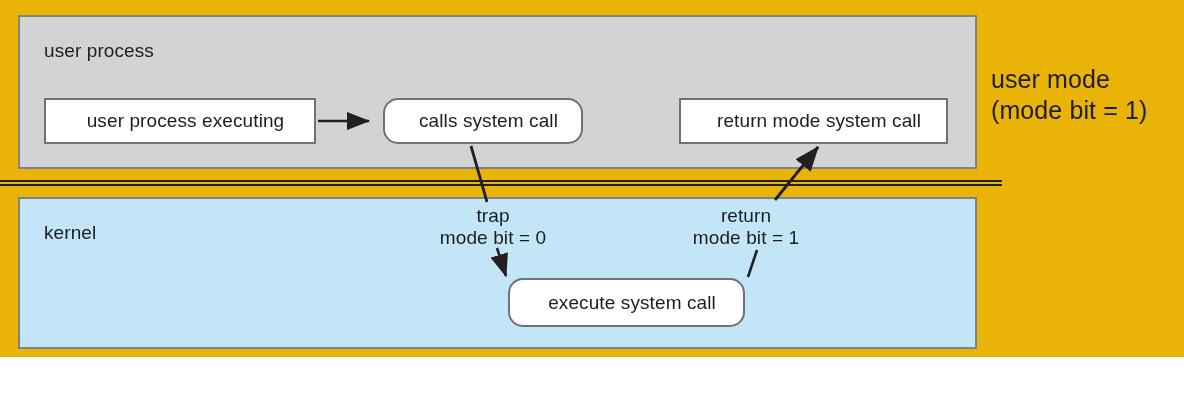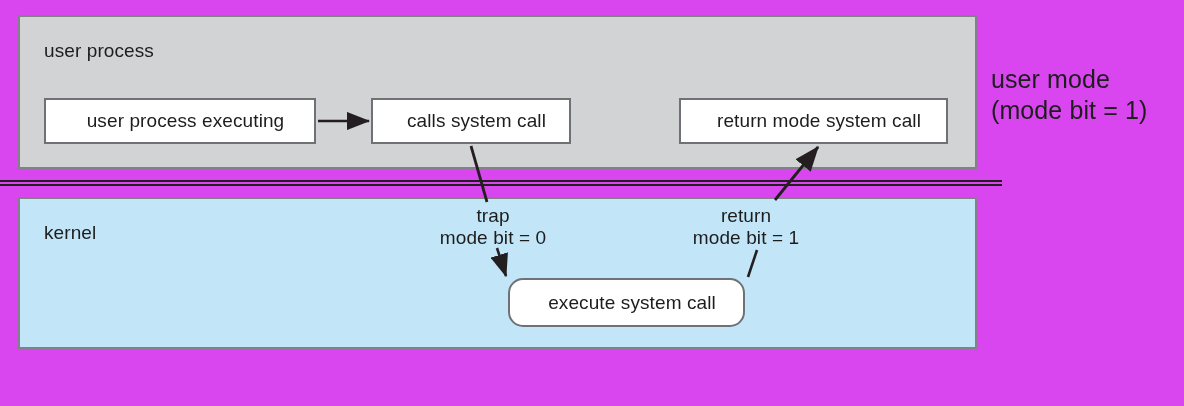--- a/index.html
+++ b/index.html
@@ -6,22 +6,22 @@
     margin: 0;
     padding: 0;
     background: #ffffff;
   }
   body {
     font-family: "Liberation Sans", sans-serif;
   }
   #canvas {
     position: relative;
     width: 1184px;
-    height: 406px;
-    background: #d946ef;
+    height: 357px;
+    background: #eab308;
     overflow: hidden;
   }
 
   
   .region {
     position: absolute;
     box-sizing: border-box;
     border: 2px solid #808288;
   }
   #user-region {
@@ -76,21 +76,21 @@
     display: flex;
     align-items: center;
     justify-content: center;
     font-size: 19px;
     color: #1d1d1d;
     white-space: nowrap;
     letter-spacing: 0.1px;
     padding-left: 11px;
   }
   #box-user-process-executing { left: 44px;  top: 98px;  width: 272px; height: 46px; }
-  #box-calls-system-call      { left: 371px; top: 98px;  width: 200px; height: 46px; }
+  #box-calls-system-call      { left: 383px; top: 98px;  width: 200px; height: 46px; border-radius: 15px; }
   #box-return-from-system-call{ left: 679px; top: 98px;  width: 269px; height: 46px; }
   #box-execute-system-call    { left: 508px; top: 278px; width: 237px; height: 49px; border-radius: 15px; }
 
   
   .annotation {
     position: absolute;
     font-size: 19px;
     color: #1d1d1d;
     text-align: center;
     white-space: nowrap;

